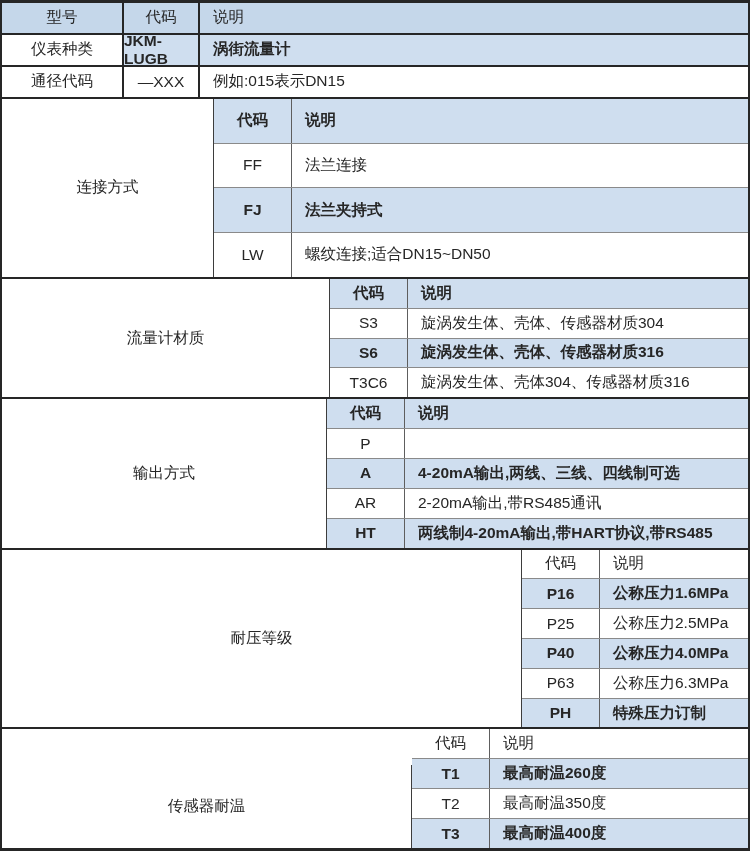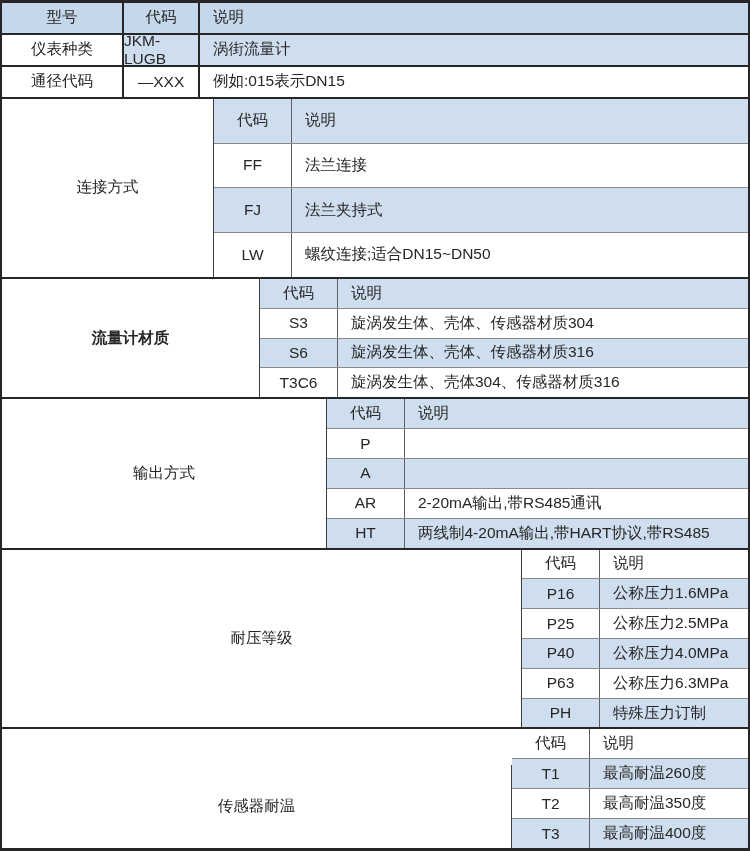--- a/index.html
+++ b/index.html
@@ -31,21 +31,21 @@
     display: flex;
     flex: 1 0 0;
     min-height: 0;
     border-bottom: 2px solid var(--border-dark);
   }
   .c { display: flex; align-items: center; min-width: 0; }
   .c1 { width: 122px; justify-content: center; border-right: 2px solid var(--border-dark); }
   .c2 { width: 76px;  justify-content: center; border-right: 2px solid var(--border-dark); }
   .c3 { flex: 1; padding-left: 13px; }
   .hdr .c { background: var(--header-blue); }
-  .blue { background: var(--shaded); }
+  .blue { background: var(--shaded); font-weight: bold; }
   .sections { display: flex; flex-direction: column; min-height: 0; }
   .section { display: flex; min-height: 0; border-bottom: 2px solid var(--border-dark); }
   .section:last-child { border-bottom: none; }
   .section-label {
     display: flex; align-items: center; justify-content: center;
     border-right: 1.5px solid #3d3d3d;
     background: #ffffff;
   }
   .section-body { flex: 1; display: flex; flex-direction: column; min-height: 0; }
   .srow {
@@ -101,21 +101,21 @@
             <div class="scode">FJ</div>
             <div class="sdesc">法兰夹持式</div>
           </div>
           <div class="srow">
             <div class="scode">LW</div>
             <div class="sdesc">螺纹连接;适合DN15~DN50</div>
           </div>
         </div>
       </div>
       <div class="section" style="flex: 4 0 0px;">
-        <div class="section-label" style="width: 258px; font-weight: bold;">流量计材质</div>
+        <div class="section-label" style="width: 328px;">流量计材质</div>
         <div class="section-body">
           <div class="srow blue">
             <div class="scode">代码</div>
             <div class="sdesc">说明</div>
           </div>
           <div class="srow">
             <div class="scode">S3</div>
             <div class="sdesc">旋涡发生体、壳体、传感器材质304</div>
           </div>
           <div class="srow blue">
@@ -133,20 +133,21 @@
         <div class="section-body">
           <div class="srow blue">
             <div class="scode">代码</div>
             <div class="sdesc">说明</div>
           </div>
           <div class="srow">
             <div class="scode">P</div>
           </div>
           <div class="srow blue">
             <div class="scode">A</div>
+            <div class="sdesc">4-20mA输出,两线、三线、四线制可选</div>
           </div>
           <div class="srow">
             <div class="scode">AR</div>
             <div class="sdesc">2-20mA输出,带RS485通讯</div>
           </div>
           <div class="srow blue">
             <div class="scode">HT</div>
             <div class="sdesc">两线制4-20mA输出,带HART协议,带RS485</div>
           </div>
         </div>
@@ -174,21 +175,21 @@
             <div class="scode">P63</div>
             <div class="sdesc">公称压力6.3MPa</div>
           </div>
           <div class="srow blue">
             <div class="scode">PH</div>
             <div class="sdesc">特殊压力订制</div>
           </div>
         </div>
       </div>
       <div class="section" style="flex: 4 0 0px;">
-        <div class="section-label" style="width: 510px; margin-top: 36px;">传感器耐温</div>
+        <div class="section-label" style="width: 410px; margin-top: 36px;">传感器耐温</div>
         <div class="section-body">
           <div class="srow">
             <div class="scode">代码</div>
             <div class="sdesc">说明</div>
           </div>
           <div class="srow blue">
             <div class="scode">T1</div>
             <div class="sdesc">最高耐温260度</div>
           </div>
           <div class="srow">

